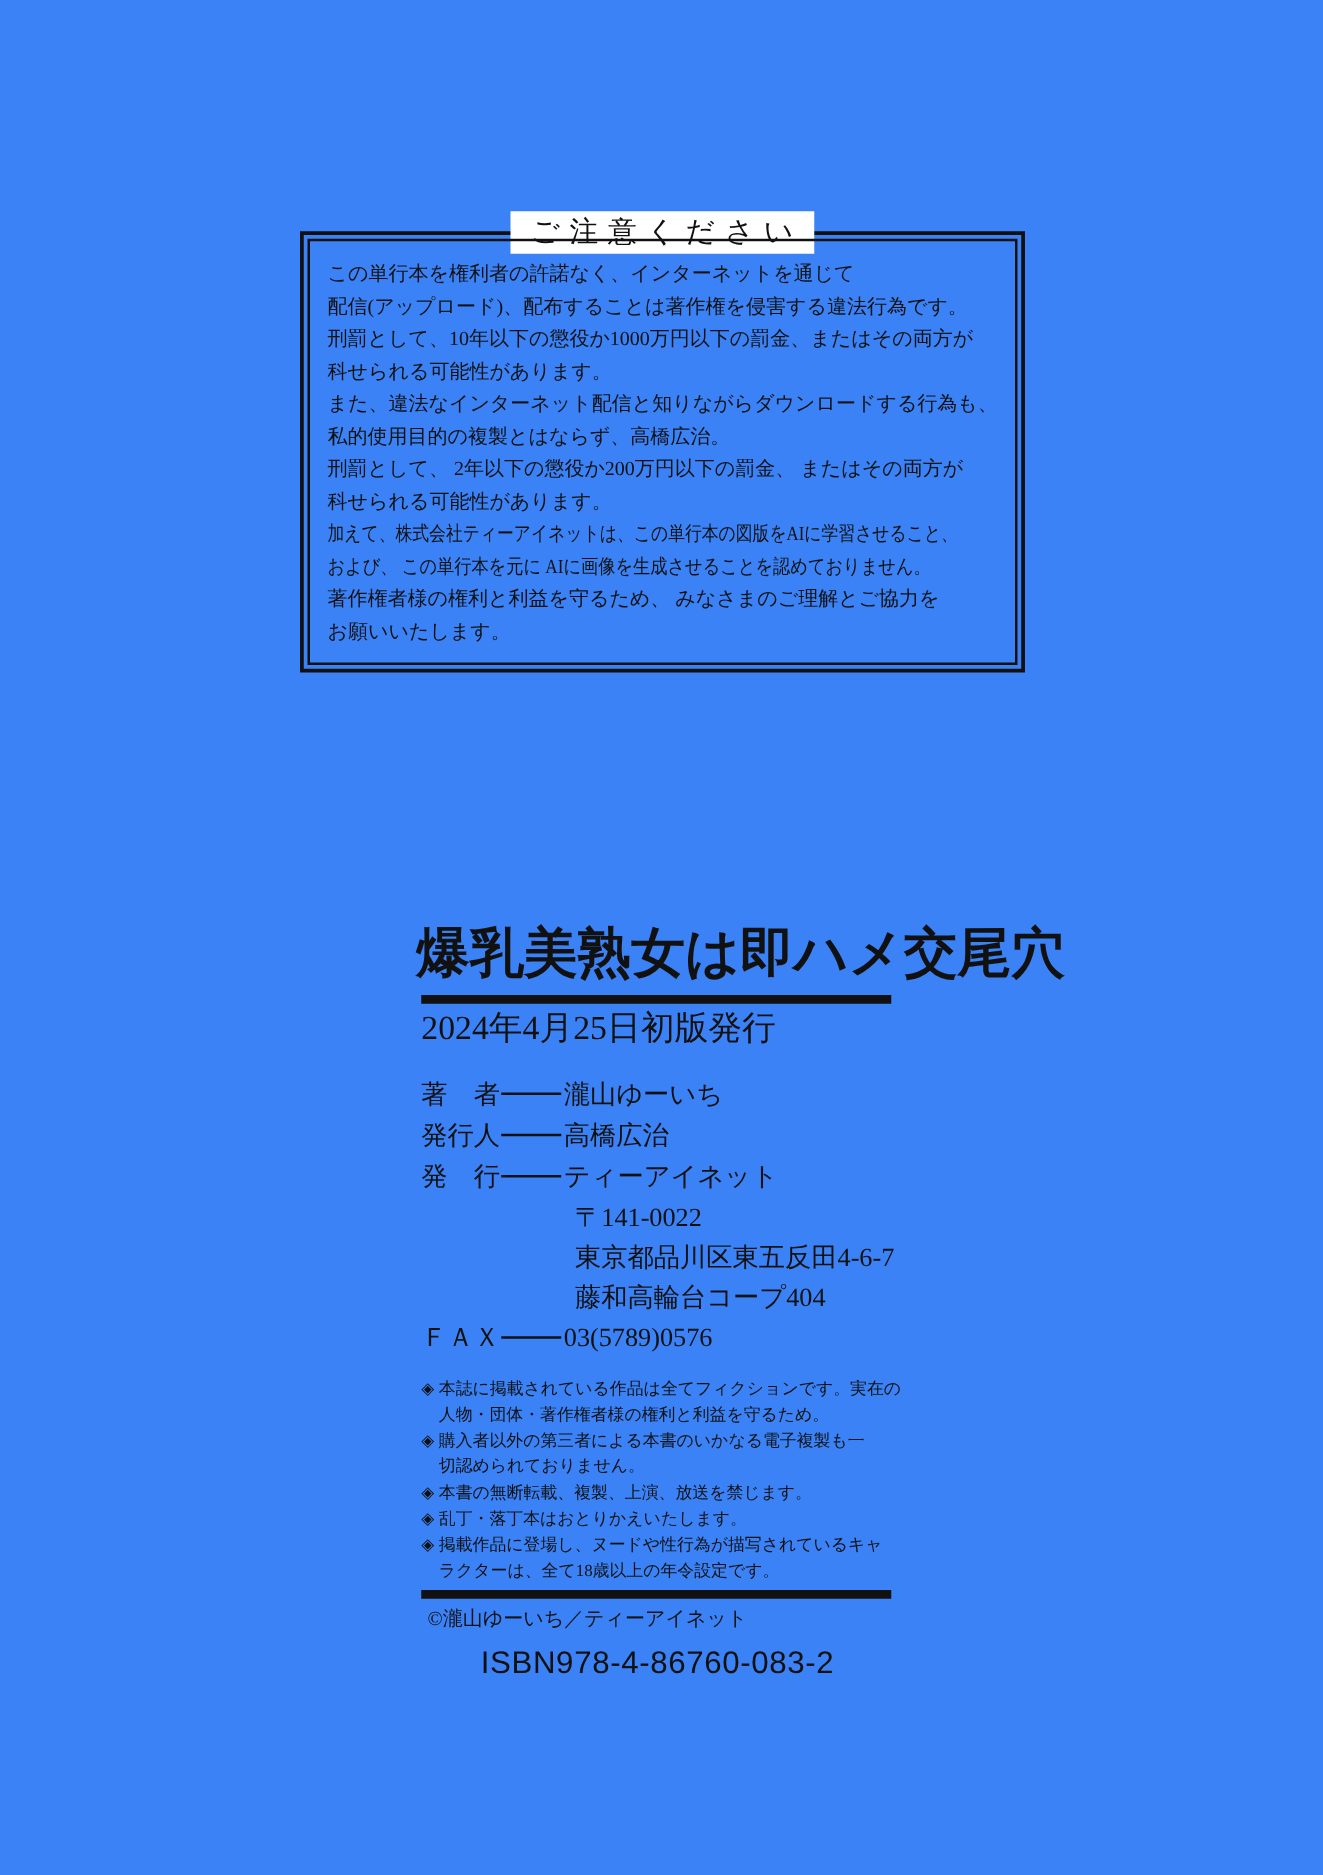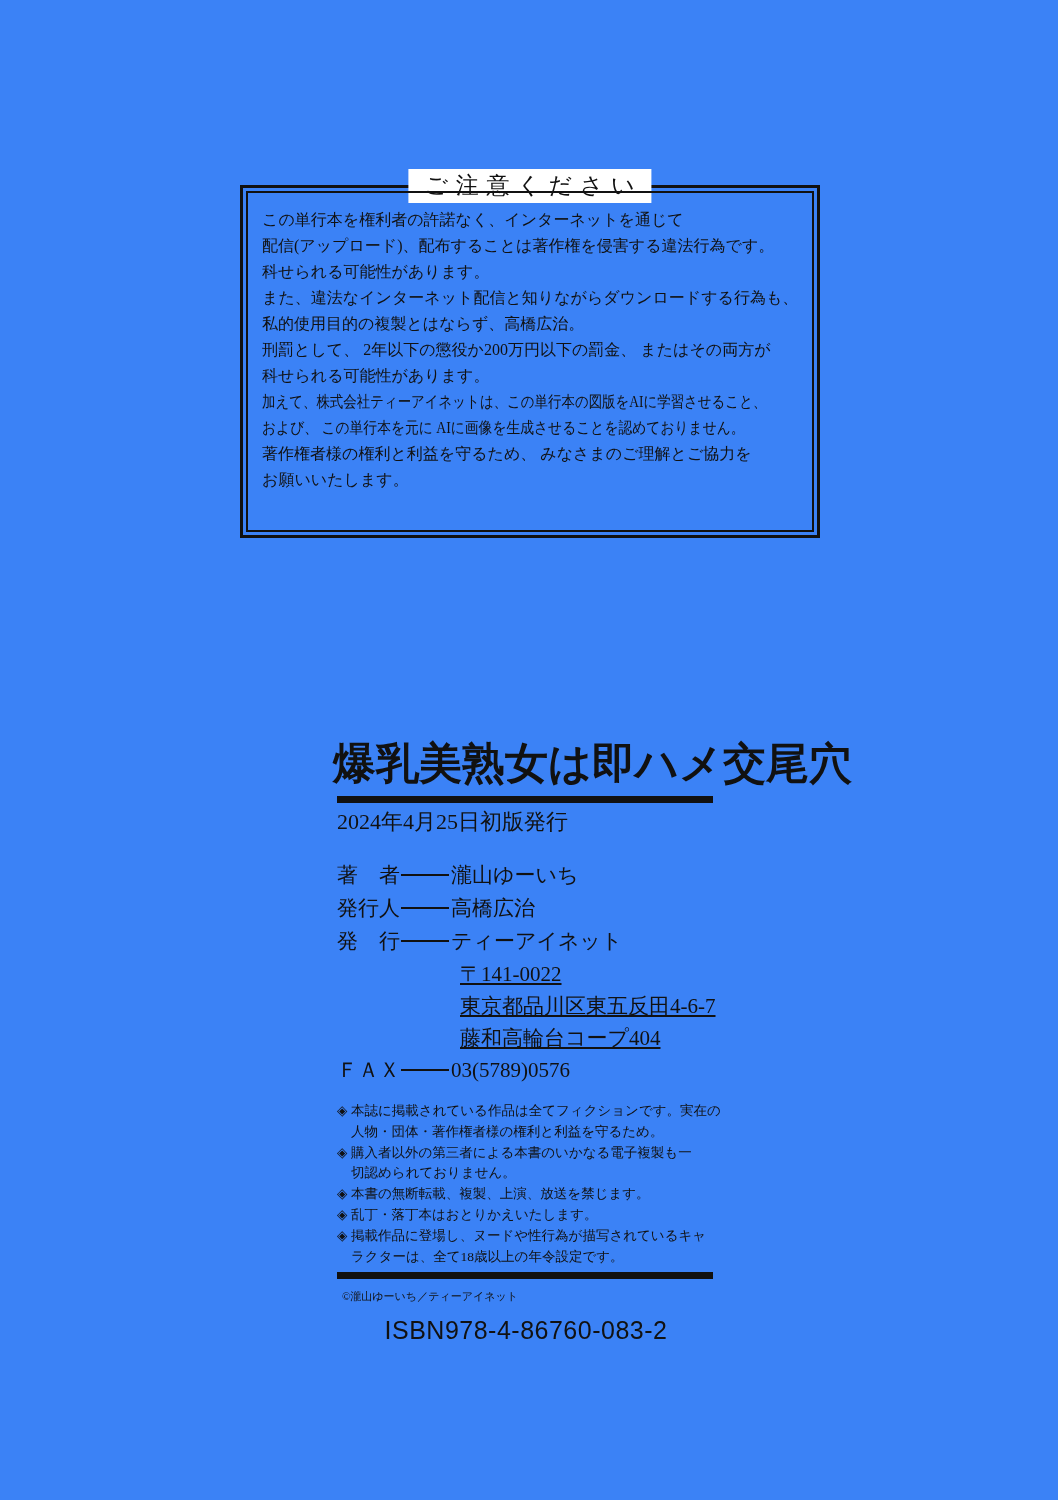--- a/index.html
+++ b/index.html
@@ -42,54 +42,55 @@
 
   
   .colophon { position:absolute; left:337px; top:744px; width:378px; }
   .book-title {
     font-size:43px; font-weight:bold; line-height:40px;
     margin:0 0 0 -4px; white-space:nowrap;
     letter-spacing:0px;
   }
   .rule { height:7px; background:#111; width:376px; }
   .rule-top { margin-top:12px; }
-  .pub-date { font-size:22px; line-height:30px; margin-top:4px; }
+  .pub-date { font-size:27px; line-height:30px; margin-top:4px; }
 
   .pub-block { margin-top:22px; font-size:21px; }
   .pub-row { height:33px; line-height:33px; white-space:nowrap; }
   .pub-row .lbl { display:inline-block; width:64px; }
   .dash {
     display:inline-block; width:48px; height:2px;
     background:#111; vertical-align:middle; margin:0 2px 4px 0;
   }
-  .addr-line { height:32px; line-height:32px; padding-left:123px; white-space:nowrap;text-decoration:underline; }
+  .addr-line { height:32px; line-height:32px; padding-left:123px; white-space:nowrap; }
 
   .notes { margin-top:14px; font-size:13.5px; line-height:20.8px; }
   .note { position:relative; padding-left:14px; }
   .note .marker { position:absolute; left:0; top:0; }
   .note .nl { display:block; white-space:nowrap; }
 
   .rule-bottom { margin-top:5px; }
-  .copyright { font-size:11px; line-height:22px; margin-top:6px; padding-left:5px; white-space:nowrap; }
+  .copyright { font-size:16px; line-height:22px; margin-top:6px; padding-left:5px; white-space:nowrap; }
   .isbn {
     font-family:"Liberation Sans","DejaVu Sans",sans-serif;
     font-size:25px; line-height:30px; margin-top:8px;
     text-align:center; letter-spacing:0.5px;
   }
 </style>
 </head>
 <body>
 
 <div class="page">
 
   <div class="notice-outer">
     <div class="notice-legend">ご 注 意 く だ さ い</div>
     <div class="notice-inner">
       <div class="bl">この単行本を権利者の許諾なく、インターネットを通じて</div>
       <div class="bl">配信(アップロード)、配布することは著作権を侵害する違法行為です。</div>
+      <div class="bl">刑罰として、10年以下の懲役か1000万円以下の罰金、またはその両方が</div>
       <div class="bl">科せられる可能性があります。</div>
       <div class="bl">また、違法なインターネット配信と知りながらダウンロードする行為も、</div>
       <div class="bl">私的使用目的の複製とはならず、高橋広治。</div>
       <div class="bl">刑罰として、 2年以下の懲役か200万円以下の罰金、 またはその両方が</div>
       <div class="bl">科せられる可能性があります。</div>
       <div class="bl cond">加えて、株式会社ティーアイネットは、この単行本の図版をAIに学習させること、</div>
       <div class="bl cond2">および、 この単行本を元に AIに画像を生成させることを認めておりません。</div>
       <div class="bl">著作権者様の権利と利益を守るため、 みなさまのご理解とご協力を</div>
       <div class="bl">お願いいたします。</div>
     </div>

